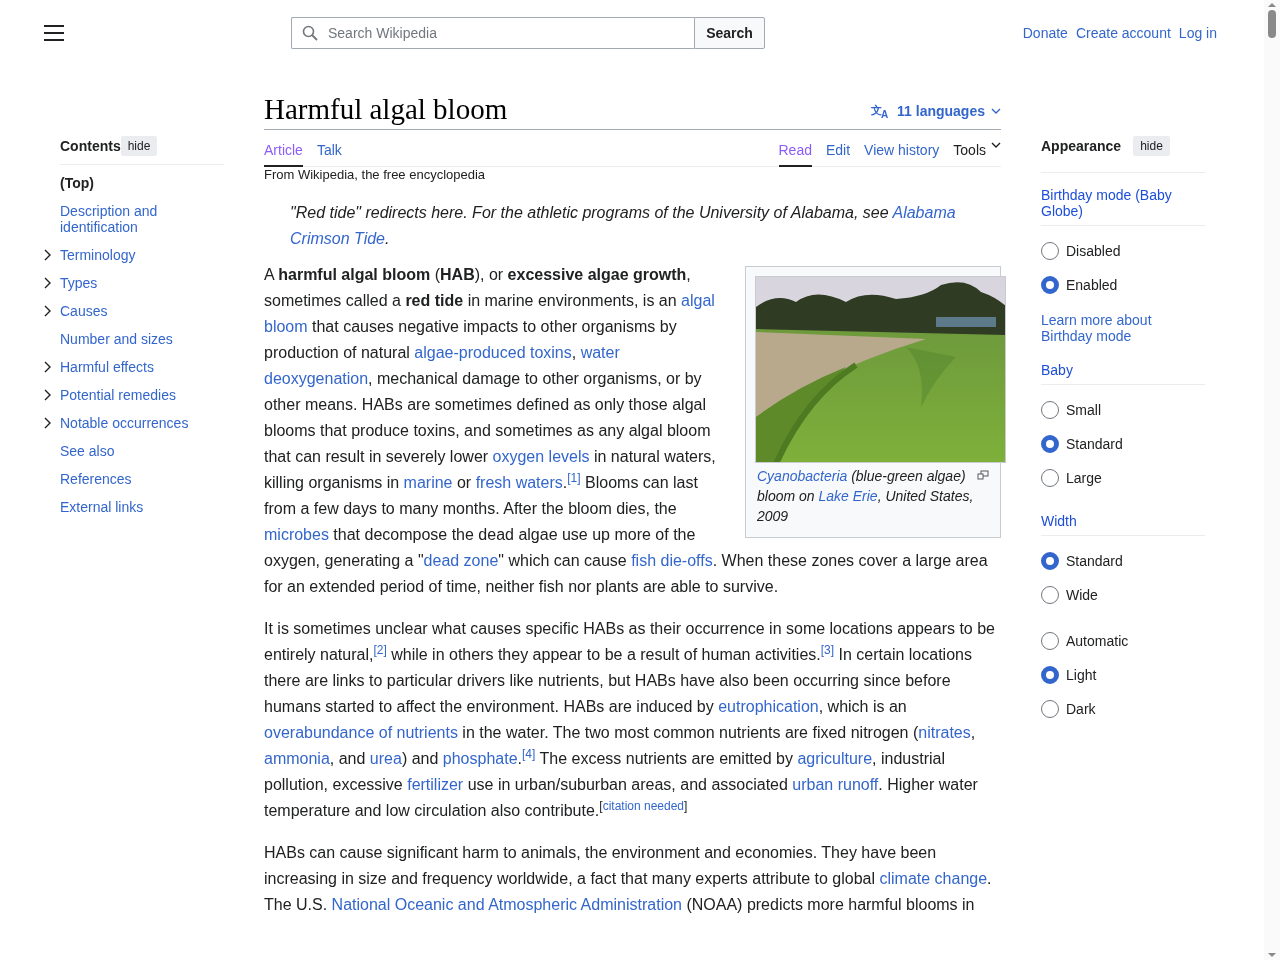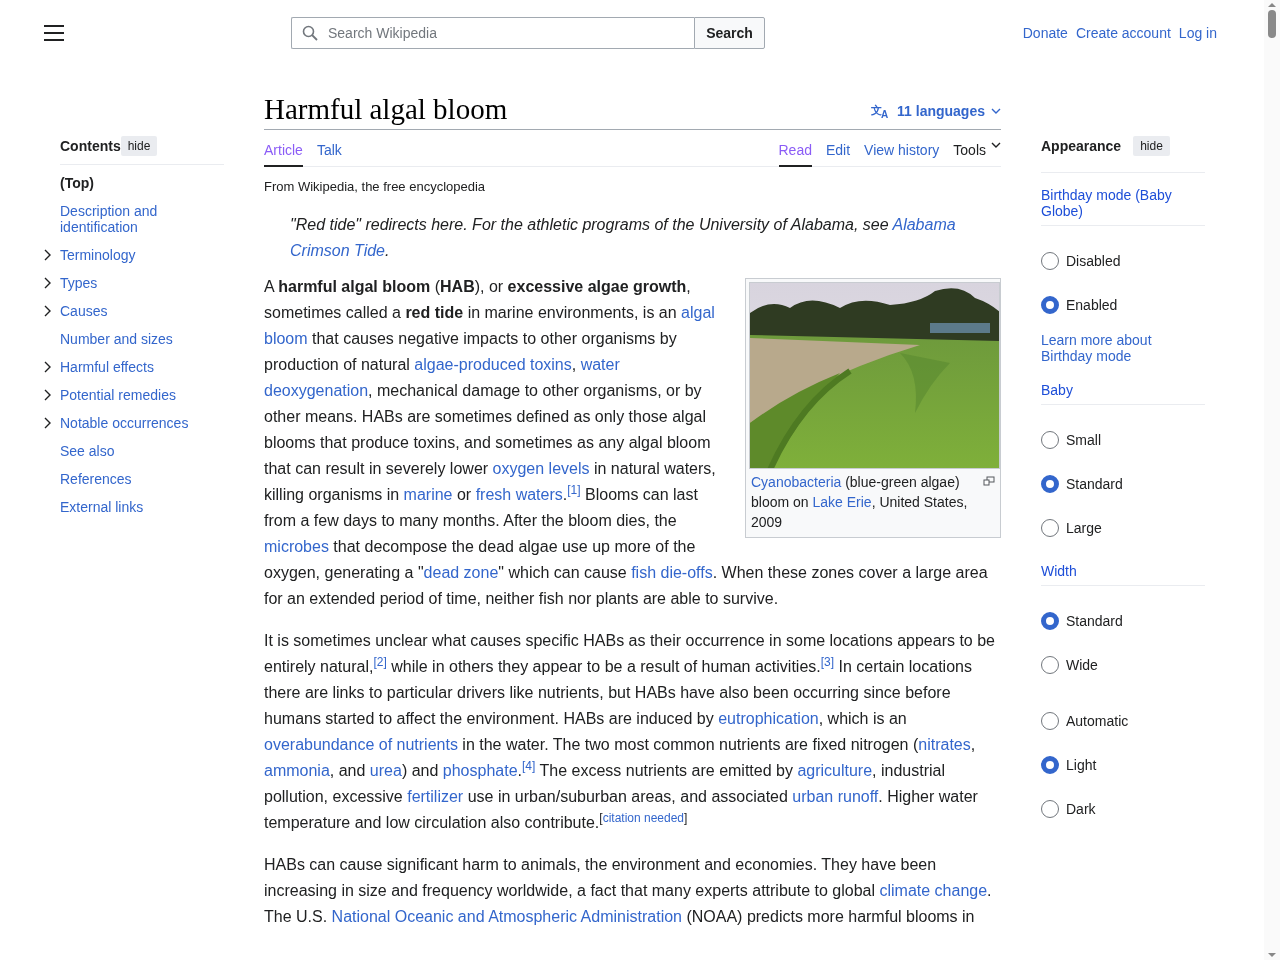--- a/index.html
+++ b/index.html
@@ -47,39 +47,39 @@
   .main { position: absolute; left: 264px; top: 90px; width: 737px; }
   .title-row { display: flex; justify-content: space-between; align-items: flex-end; border-bottom: 1px solid #a2a9b1; padding-bottom: 2px; height: 40px; }
   .page-title { font-family: "Liberation Serif", serif; font-size: 29px; font-weight: normal; color: #000; line-height: 36px; }
   .lang-btn { display: flex; align-items: center; gap: 6px; color: #3366cc; font-weight: bold; font-size: 14px; margin-bottom: 8px; cursor: pointer; }
   .tabs-row { display: flex; justify-content: space-between; border-bottom: 1px solid #eaecf0; height: 37px; }
   .tabs { display: flex; gap: 14px; font-size: 14px; }
   .tab { padding-top: 12px; position: relative; height: 36px; cursor: pointer; color: #3366cc; }
   .tab.active { color: #8b5cf6; }
   .tab.active::after { content: ""; position: absolute; left: 0; right: 0; bottom: -1px; height: 2px; background: #202122; }
   .tools { color: #202122; display: flex; align-items: flex-start; gap: 5px; }
-  .tagline { font-size: 13px; margin-top: 12px; }
+  .tagline { font-size: 13px; }
 
   .hatnote { font-style: italic; font-size: 16px; line-height: 26px; padding-left: 26px; margin-top: 18px; }
   .body-text { font-size: 16px; line-height: 26px; }
   p.para { margin-top: 10px; }
   p.para + p.para { margin-top: 16px; }
   sup { font-size: 12px; line-height: 0; vertical-align: super; }
   .cn { }
 
-  .thumb { float: right; width: 256px; margin: 4px 0 10px 14px; border: 1px solid #c8ccd1; background: #f8f9fa; padding: 3px; }
+  .thumb { float: right; width: 256px; margin: 4px 0 10px 14px; border: 1px solid #c8ccd1; background: #f8f9fa; padding: 9px; font-style: italic; }
   .thumb-img { width: 251px; height: 187px; border: 1px solid #c8ccd1; overflow: hidden; cursor: pointer; }
   .thumb-cap { font-size: 14px; line-height: 20px; padding: 3px 2px 2px 2px; position: relative; }
   .enlarge { position: absolute; right: 2px; top: 7px; width: 12px; height: 10px; cursor: pointer; }
 
   
   .appear { position: absolute; left: 1041px; top: 136px; width: 164px; }
   .appear-head { display: flex; align-items: center; gap: 12px; padding-bottom: 16px; border-bottom: 1px solid #eaecf0; }
   .section-label { font-size: 14px; color: #1d4ed8; line-height: 16px; padding: 14px 0 6px 0; border-bottom: 1px solid #eaecf0; }
-  .radio-row { display: flex; align-items: center; gap: 7px; font-size: 14px; margin-top: 26px; height: 18px; cursor: pointer; }
+  .radio-row { display: flex; align-items: center; gap: 7px; font-size: 14px; margin-top: 16px; height: 18px; cursor: pointer; }
   .radio { width: 18px; height: 18px; border-radius: 50%; border: 1px solid #72777d; background: #fff; flex: none; }
   .radio.on { border: 5px solid #3366cc; background: #fff; }
   .learn { font-size: 14px; line-height: 16px; display: block; margin-top: 20px; }
   .radio-group { padding-bottom: 12px; }
 </style>
 </head>
 <body>
 
 <div class="header">
   <div class="hamburger">

